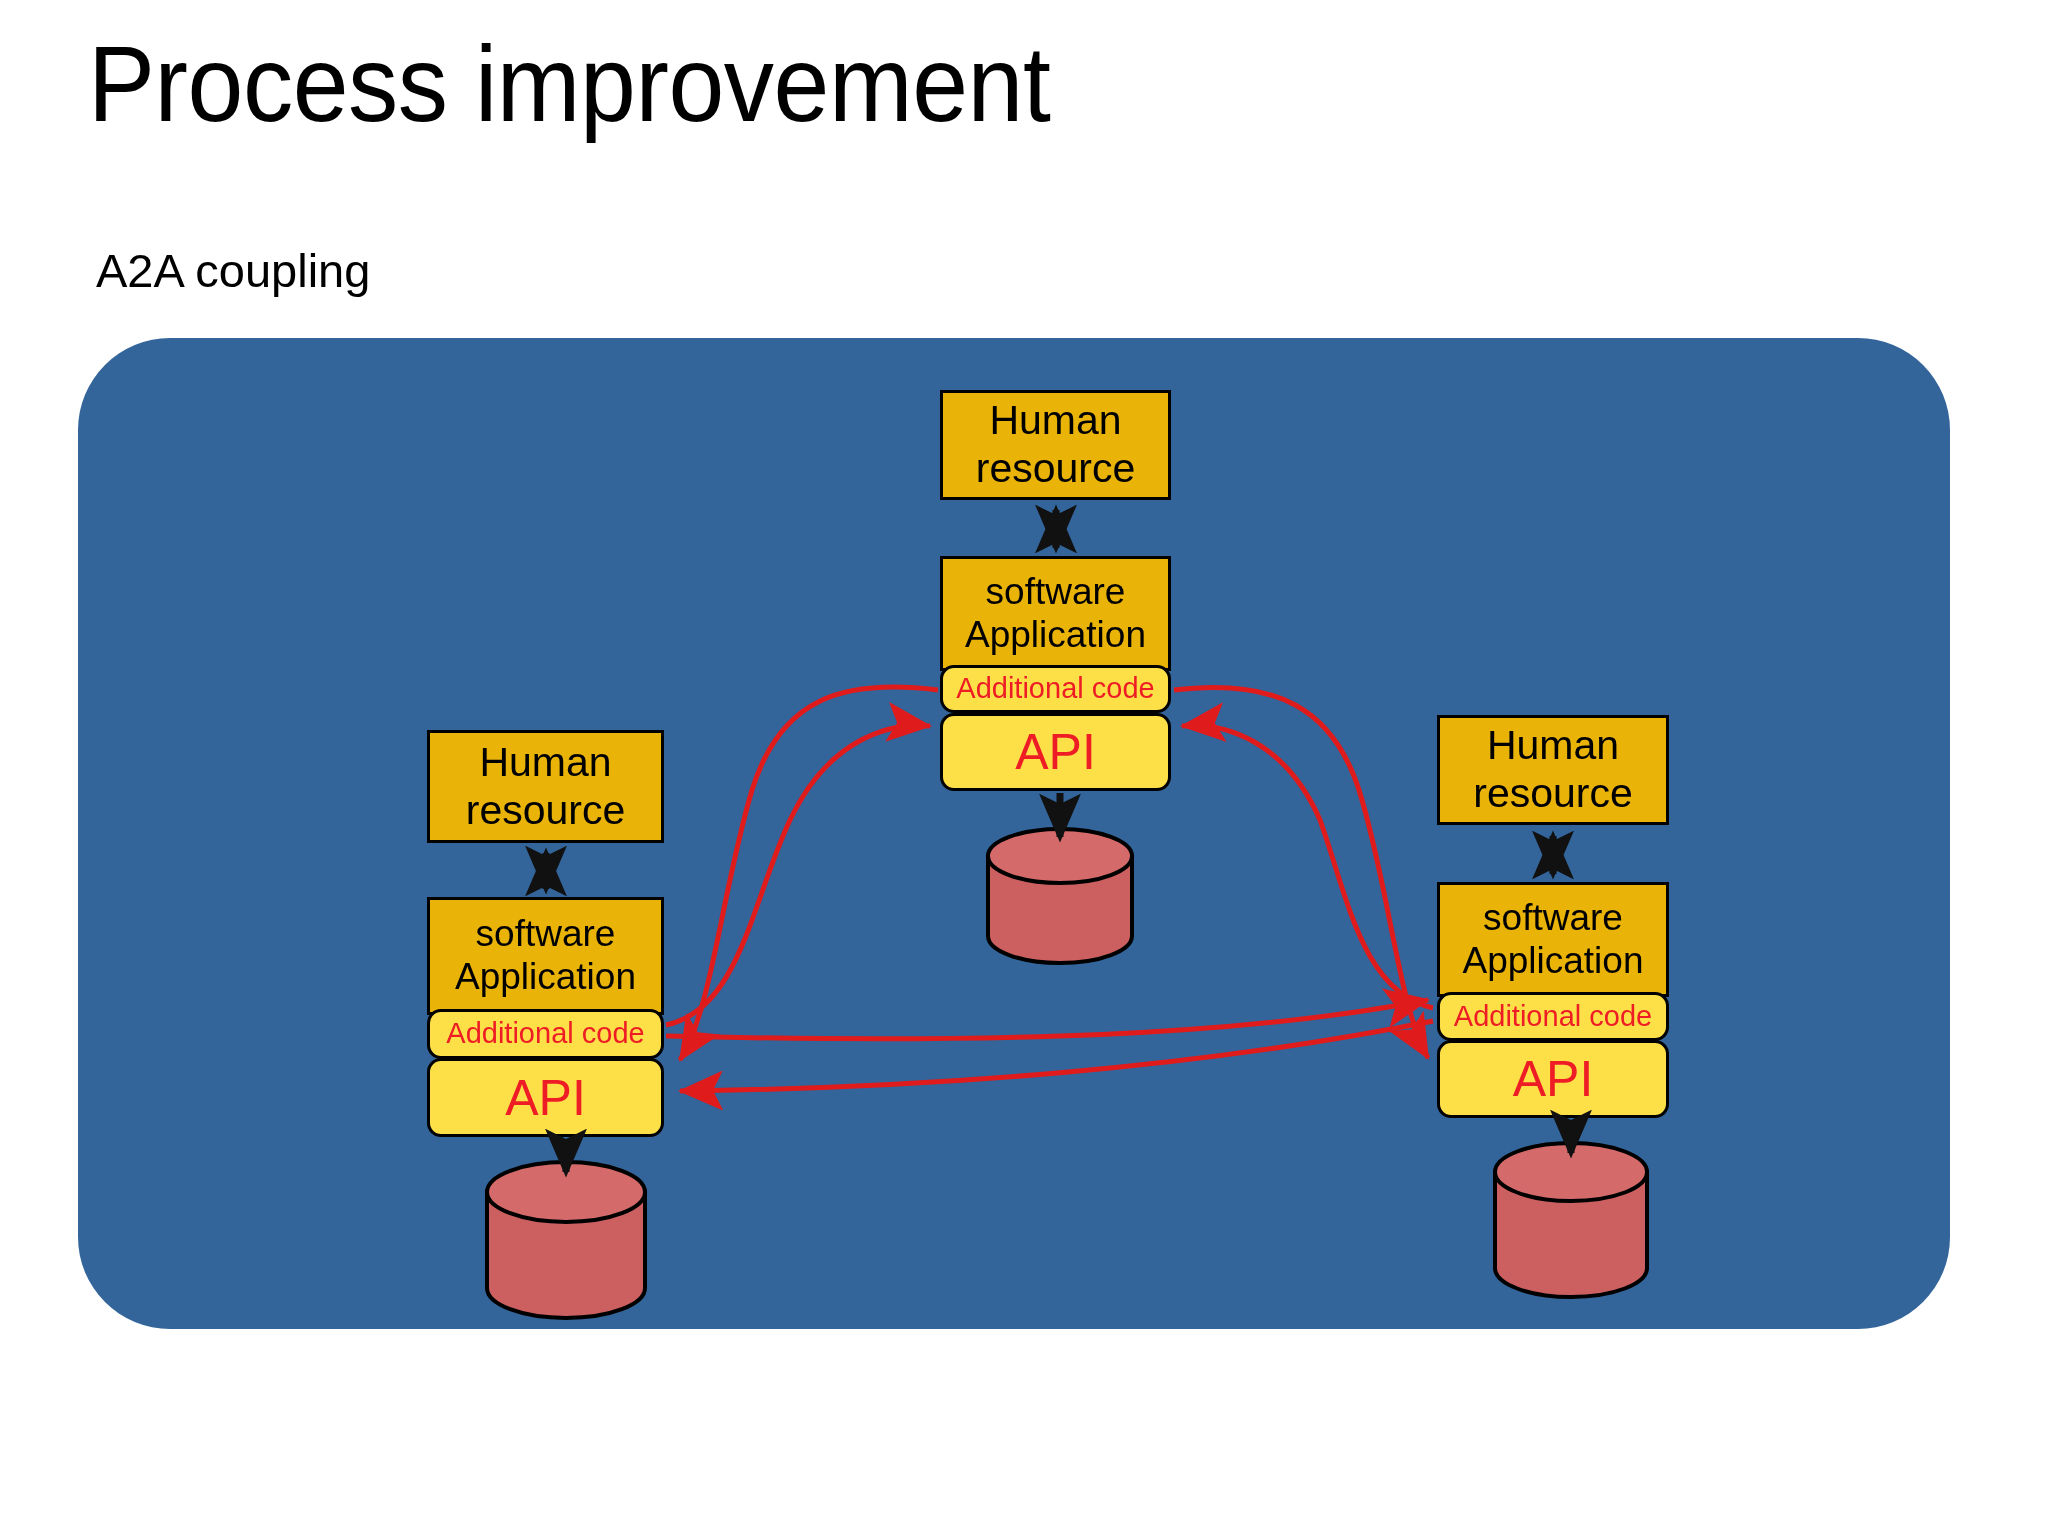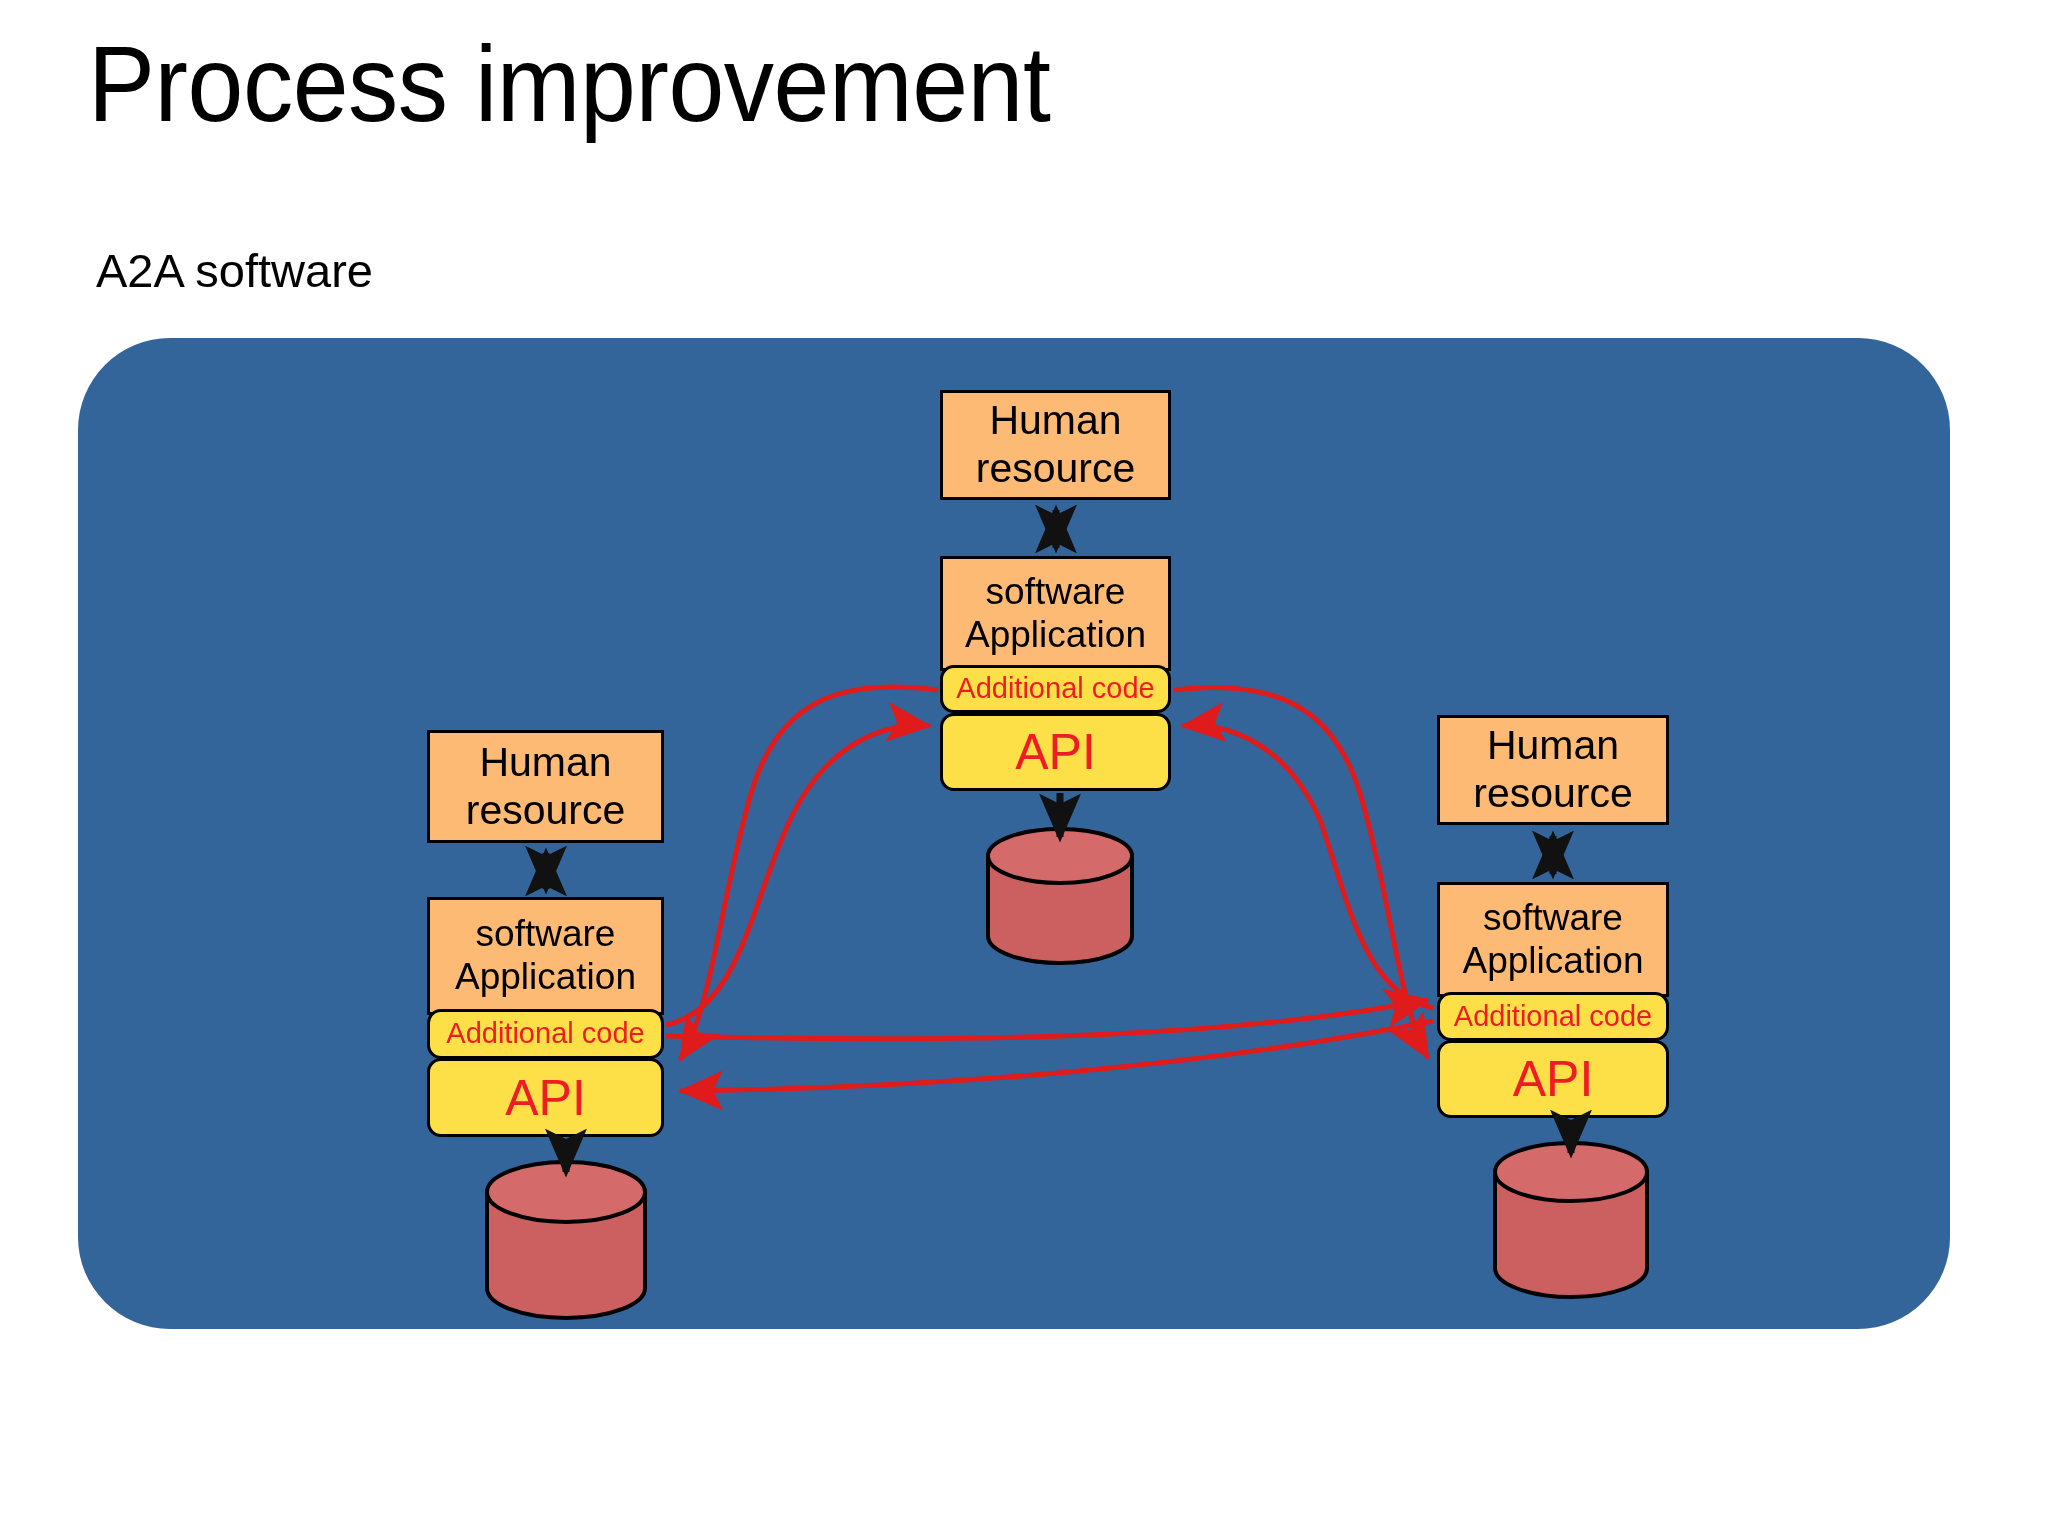--- a/index.html
+++ b/index.html
@@ -57,21 +57,21 @@
     position: absolute;
     box-sizing: border-box;
     border: 3px solid #000000;
     display: flex;
     align-items: center;
     justify-content: center;
     text-align: center;
     line-height: 1.16;
   }
   .box-green {
-    background: #fdba74;
+    background: #eab308;
     color: #000000;
   }
   .box-orange {
     background: #fde047;
     color: #EE1C25;
     border-radius: 14px;
   }
   .label-human { font-size: 41px; }
   .label-software { font-size: 37px; }
   .label-addcode { font-size: 29px; }
@@ -86,21 +86,21 @@
     height: 1536px;
     pointer-events: none;
   }
   #db-layer { z-index: 3; }
   #edge-layer { z-index: 5; }
 </style>
 </head>
 <body>
 
 <div id="slide-title">Process improvement</div>
-<div id="slide-subtitle">A2A software</div>
+<div id="slide-subtitle">A2A coupling</div>
 
 <div id="diagram-panel"></div>
 
 <svg id="db-layer" viewBox="0 0 2048 1536">
 
   <g>
     <path d="M 487 1192 L 487 1288 A 79 30 0 0 0 645 1288 L 645 1192 Z" fill="#CC6060" stroke="#000" stroke-width="4"></path>
     <ellipse cx="566" cy="1192" rx="79" ry="30" fill="#D46A6A" stroke="#000" stroke-width="4"></ellipse>
   </g>
 

